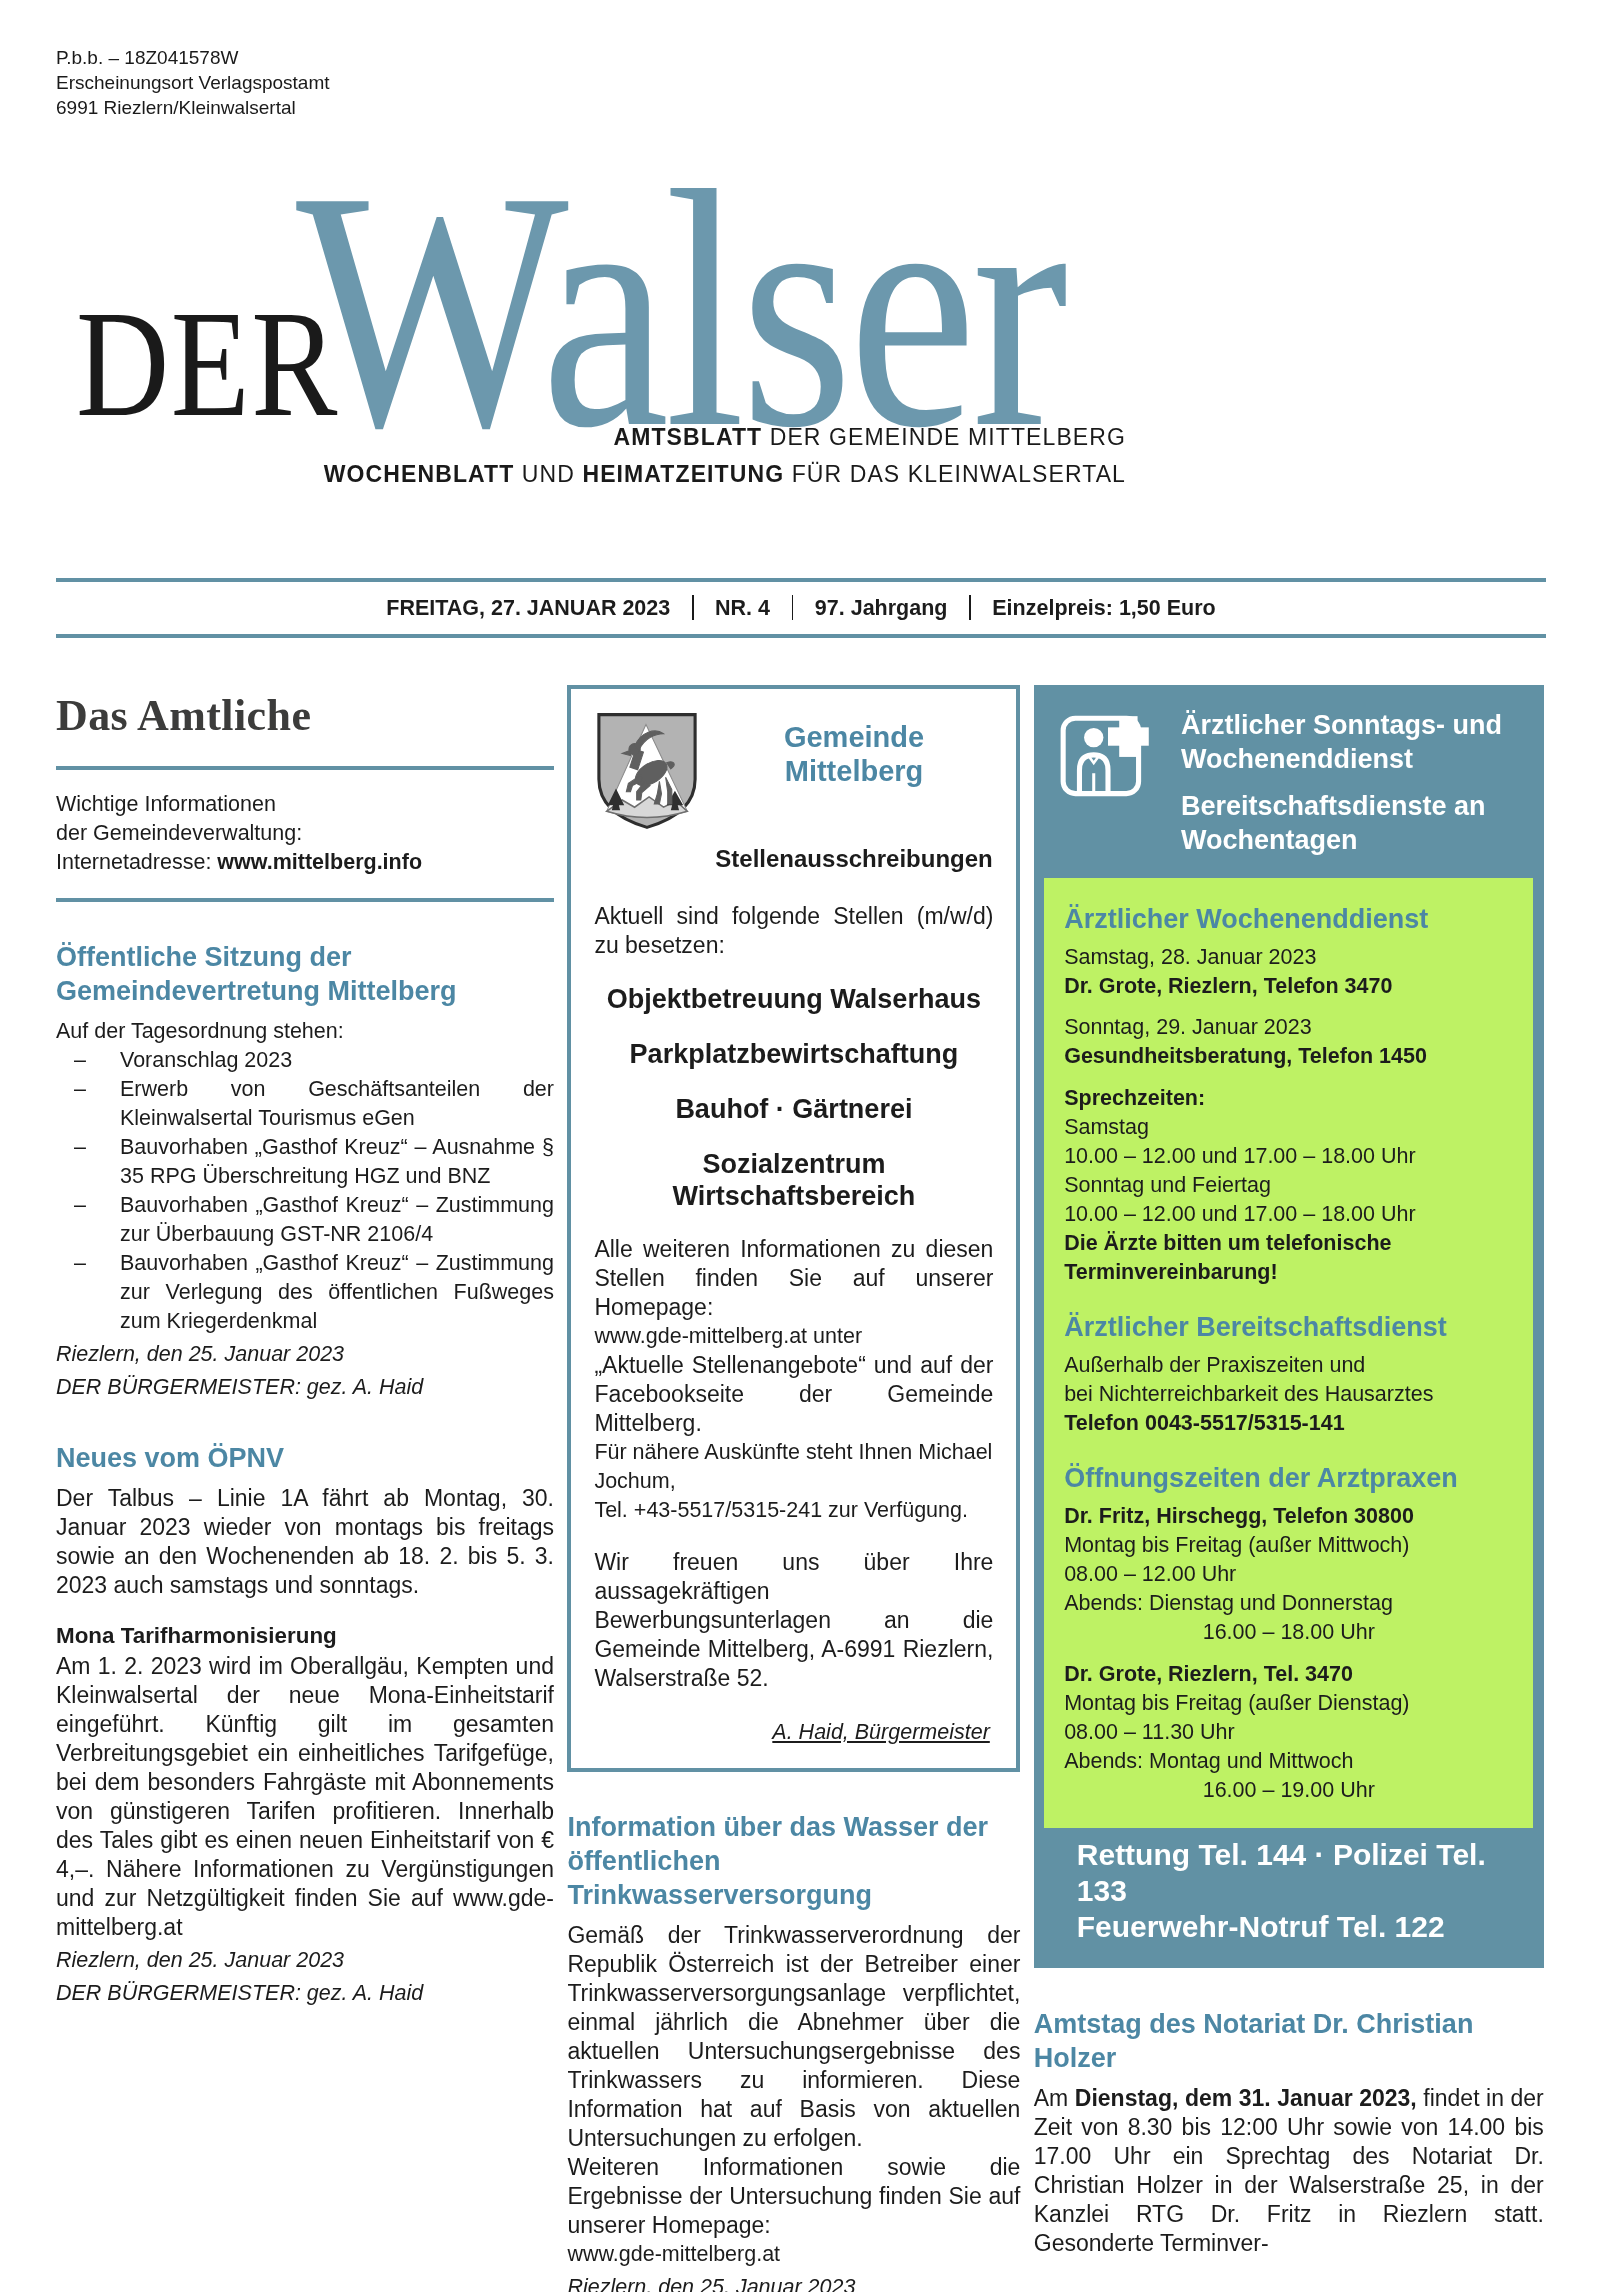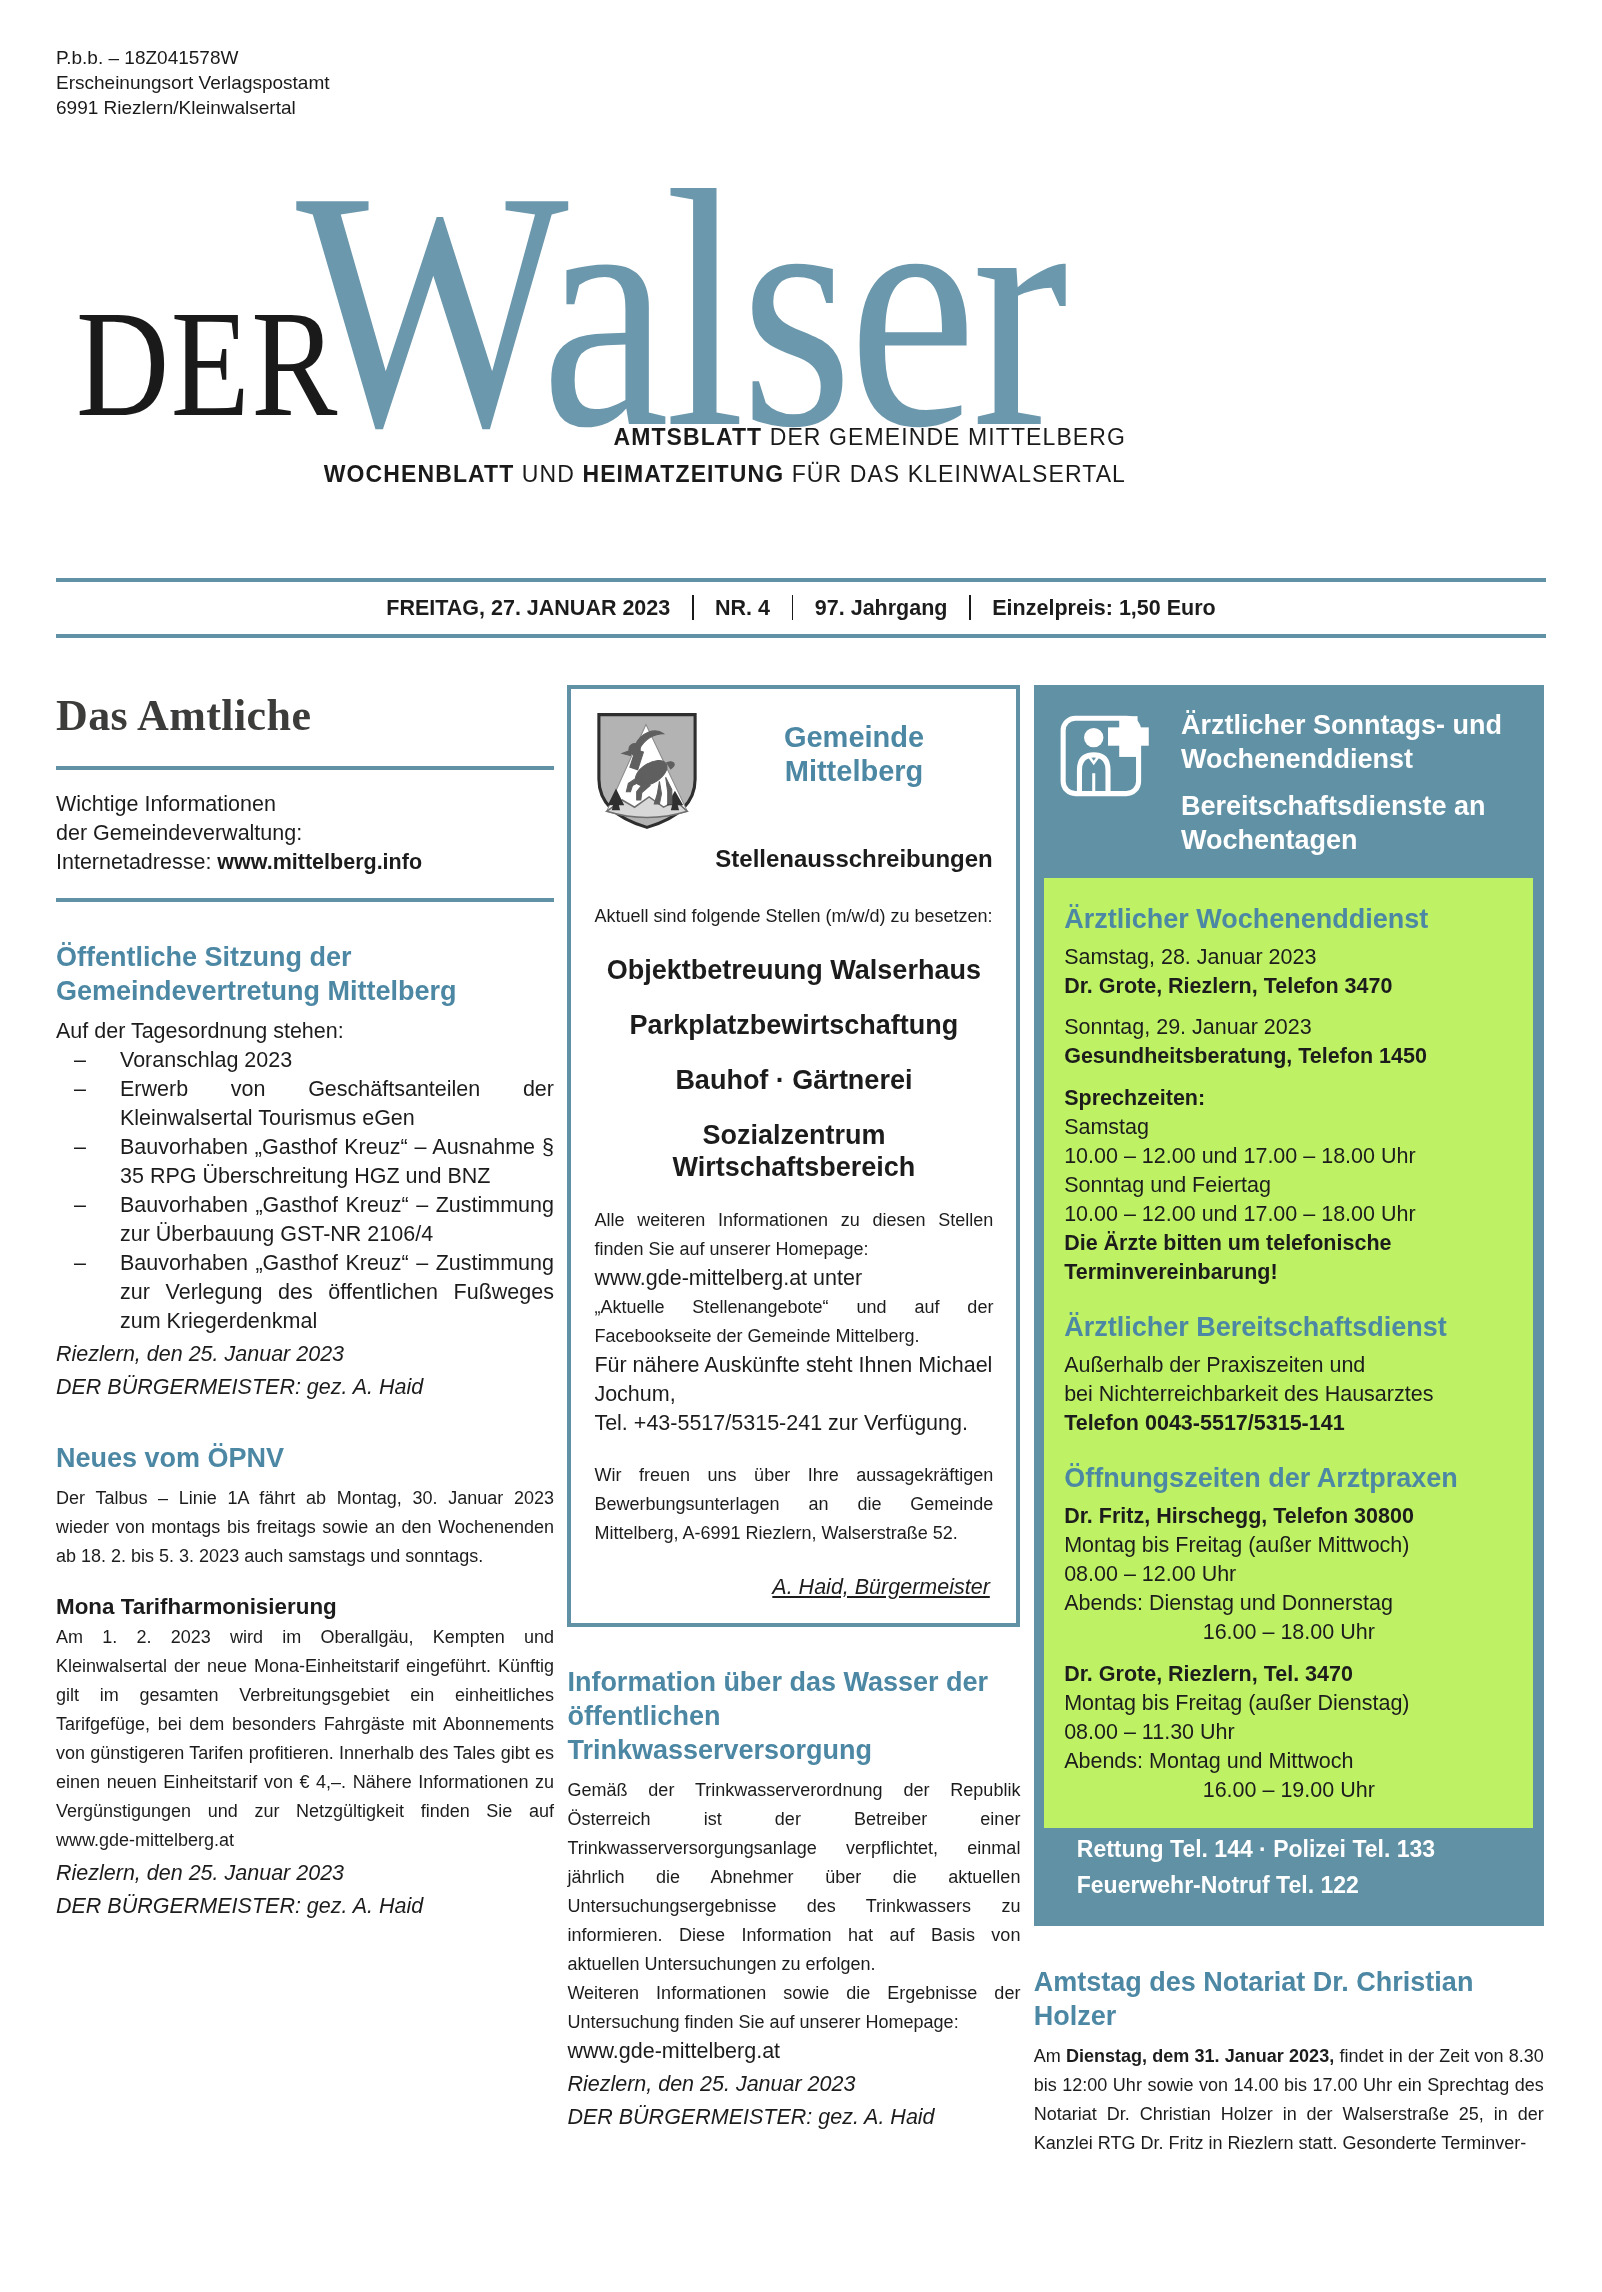--- a/index.html
+++ b/index.html
@@ -28,21 +28,21 @@
     margin:0 56px;border-top:4.5px solid #6191a4;border-bottom:4.5px solid #6191a4;
     text-align:center;padding:13.4px 0;font-size:21.5px;font-weight:bold;white-space:nowrap;
   }
   .vsep{display:inline-block;width:1.8px;height:25px;background:#1a1a1a;margin:0 21.5px;vertical-align:-5.4px;}
   
   .columns{display:flex;margin:47px 56px 0;gap:13.4px;align-items:flex-start;}
   .col-left{width:498px;flex:none;}
   .col-mid{width:453px;flex:none;}
   .col-right{width:510px;flex:none;}
   p{margin:0;}
-  .body-p{font-size:18px;line-height:29px;text-align:justify;}
+  .body-p{font-size:23px;line-height:29px;text-align:justify;}
   .line-p{font-size:21.5px;line-height:29px;}
   .b{font-weight:bold;}
   .sign{font-size:21.5px;line-height:29.6px;font-style:italic;margin-top:3.6px;}
   .h-blue{color:#4c87a4;font-size:27px;line-height:34px;font-weight:bold;margin:0 0 9px;}
   
   .amtliche{font-family:Liberation Serif, serif;font-size:44px;line-height:54px;
     font-weight:bold;color:#3c3c3b;margin:3.6px 0 0;letter-spacing:0.4px;}
   .rule{border:none;border-top:4.5px solid #6191a4;margin:23px 0 19.7px;}
   .rule2{border:none;border-top:4.5px solid #6191a4;margin:21.5px 0 0;}
   .sec{margin-top:38px;}
@@ -66,21 +66,21 @@
   .medbox{background:#6191a4;}
   .mb-head{display:flex;gap:19.7px;padding:23px 21.5px 21.5px;align-items:flex-start;}
   .mb-icon{width:106px;height:106px;flex:none;}
   .mb-titles{color:#ffffff;font-weight:bold;font-size:27px;line-height:34px;}
   .mb-title2{margin-top:12.5px;}
   .mb-panel{background:#bef264;margin:0 10.7px;padding:21.5px 19.7px 23px;}
   .mb-panel .h-blue{margin:23px 0 7.2px;}
   .mb-panel .h-blue:first-child{margin-top:1.8px;}
   .grp{margin-top:12.5px;}
   .ctr{text-align:center;}
-  .mb-foot{color:#ffffff;font-weight:bold;font-size:23px;line-height:36px;padding:3px 43px 23px;}
+  .mb-foot{color:#ffffff;font-weight:bold;font-size:30px;line-height:36px;padding:9px 43px 23px;}
   .notariat{margin-top:39px;}
 </style>
 </head>
 <body>
 
 <div class="header">
   <div class="postal">
     <div>P.b.b. – 18Z041578W</div>
     <div>Erscheinungsort Verlagspostamt</div>
     <div>6991 Riezlern/Kleinwalsertal</div>

